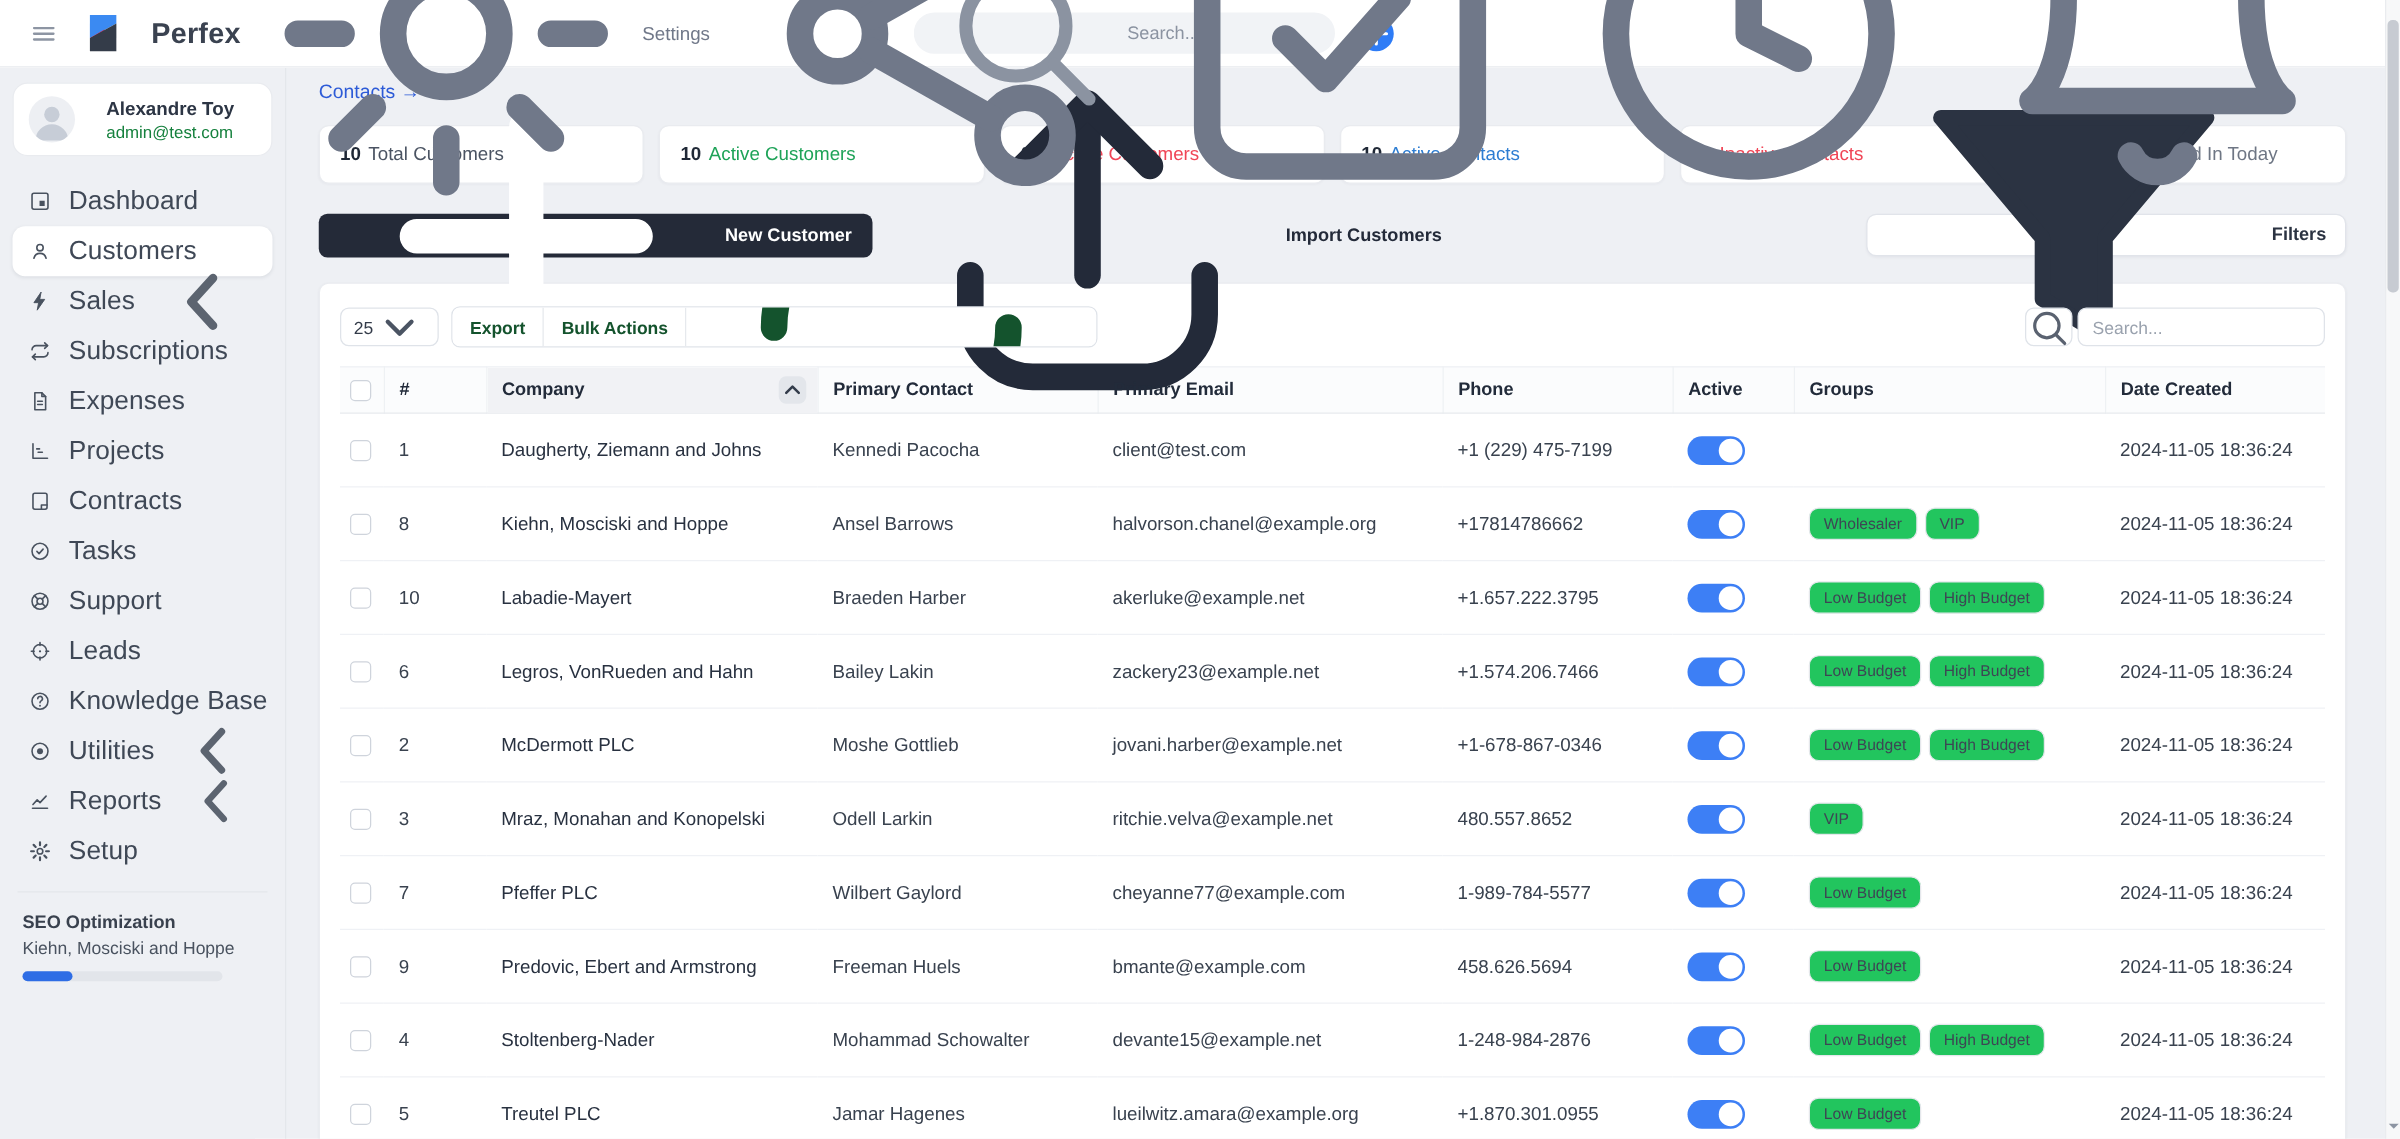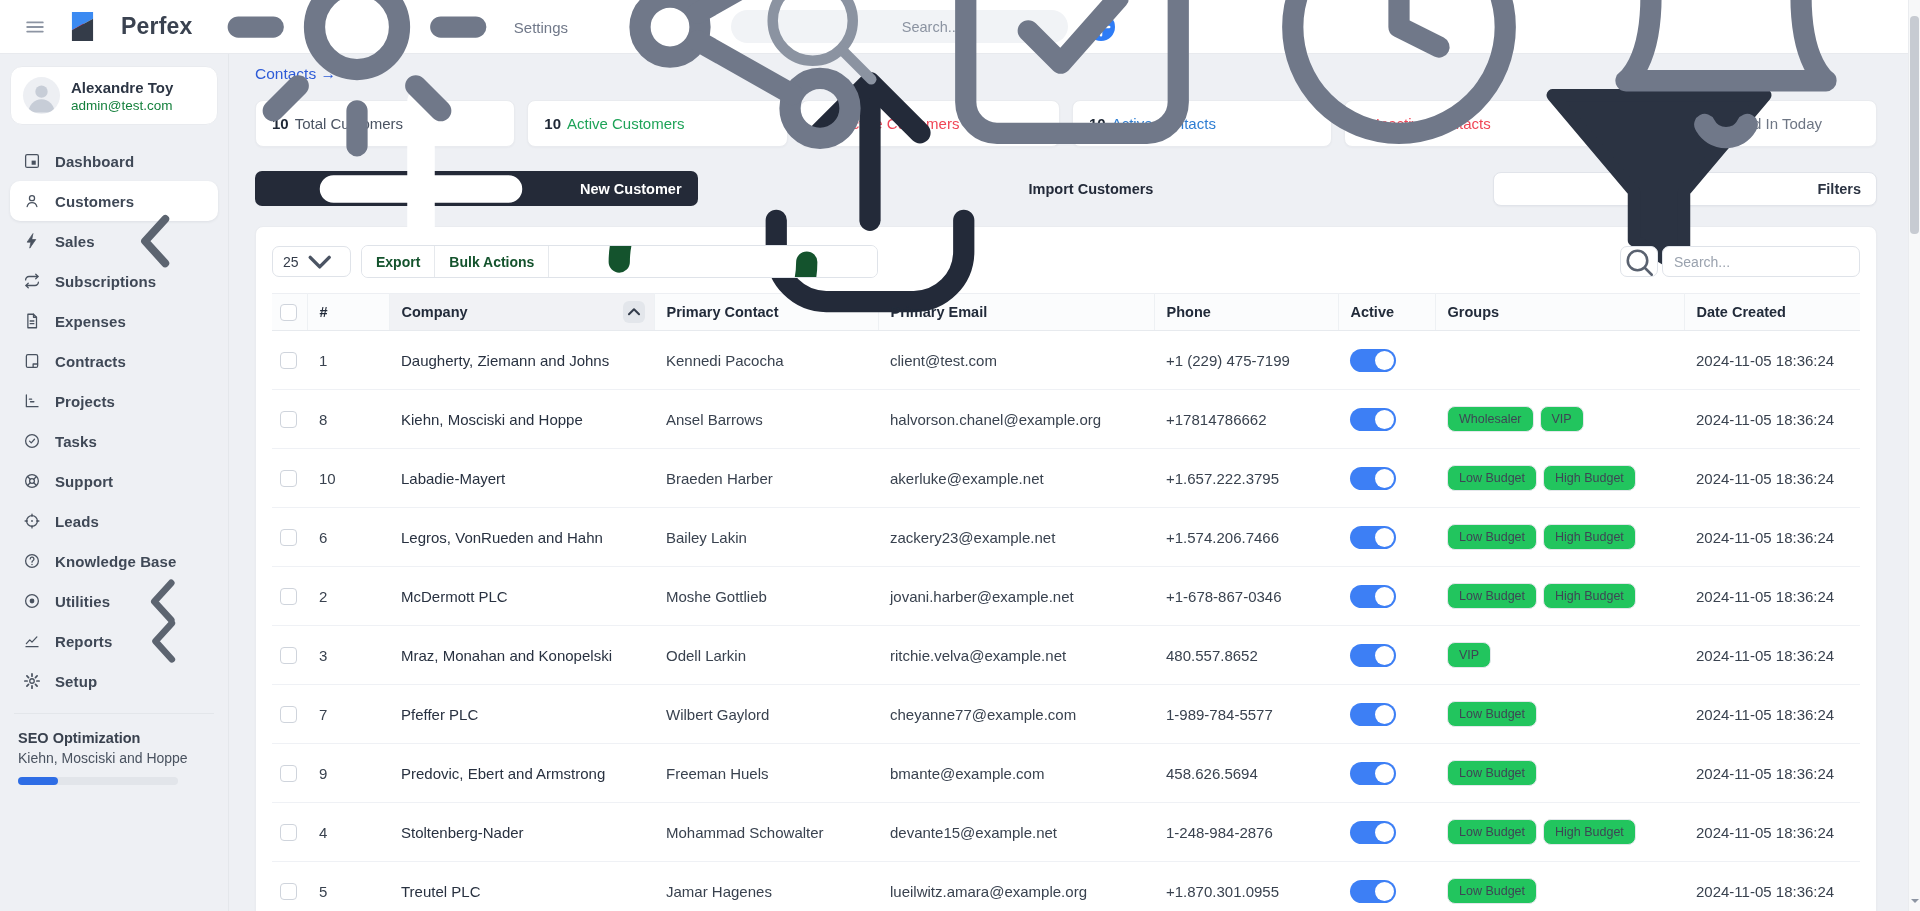--- a/index.html
+++ b/index.html
@@ -25,49 +25,49 @@
   .tb-item svg{width:20px;height:20px}
   .tb-label{font-size:15px;color:#707889}
 
   
   .vscroll{position:fixed;top:0;right:0;width:12px;height:100%;background:#f7f8f9;border-left:1px solid #eaecef;z-index:9}
   .vthumb{position:absolute;top:16px;left:1px;width:9px;height:218px;border-radius:4px;background:#c7cbd2;cursor:pointer}
   .vscroll::after{content:"";position:absolute;bottom:4px;left:2px;border:4px solid transparent;border-top-color:#8d95a3}
 
   
   .sidebar{position:fixed;left:0;top:54px;bottom:0;width:229px;border-right:1px solid #e4e7eb;padding:12px 10px;z-index:5}
-  .user-card{background:#fff;border:1px solid #e9ebef;border-radius:12px;padding:10px 12px;display:flex;align-items:center;gap:11px;cursor:pointer}
+  .user-card{background:#fff;border:1px solid #e9ebef;border-radius:12px;padding:10px 12px;display:flex;align-items:center;gap:25px;cursor:pointer}
   .avatar{width:37px;height:37px;border-radius:50%;background:#edeff3;overflow:hidden;flex:none}
   .avatar svg{width:100%;height:100%}
   .u-name{font-size:15px;font-weight:bold;color:#2c3544;line-height:1.3}
   .u-email{font-size:13.5px;color:#15803d}
   .nav{margin-top:16px}
   .nav-item{height:40px;display:flex;align-items:center;gap:14px;padding:0 13px;border-radius:10px;cursor:pointer;color:#3f4856}
   .nav-item .nav-ico{width:18px;height:18px;color:#49525f;flex:none}
   .nav-ico svg{width:18px;height:18px}
-  .nav-label{font-size:15px;font-weight:700;letter-spacing:.1px;white-space:nowrap}
+  .nav-label{font-size:21px;font-weight:400;letter-spacing:.1px;white-space:nowrap}
   .nav-item.active{background:#fff;box-shadow:0 1px 3px rgba(23,32,49,.08)}
   .nav-chev{margin-left:auto;color:#5c6470}
   .nav-chev svg{width:13px;height:13px}
   .sb-divider{border:0;border-top:1px solid #e3e6ea;margin:12px 4px}
   .proj-widget{padding:4px 8px;cursor:pointer}
   .pw-title{font-size:14.5px;font-weight:600;color:#39414e}
   .pw-sub{font-size:14px;color:#49525f;margin-top:4px}
   .pw-track{margin-top:11px;width:160px;height:8px;border-radius:4px;background:rgba(26,36,54,.05)}
   .pw-fill{height:100%;border-radius:4px;background:#2e6de5}
 
   
   .main{margin-left:229px;padding:30px 43px 0 26px}
   .page-title{font-size:24px;font-weight:bold;color:#161d29}
   .contacts-link{display:inline-block;margin-top:7px;font-size:15.5px;color:#2d5bd7;cursor:pointer;text-decoration:none}
   .cards{display:flex;gap:12px;margin-top:17px}
   .scard{flex:1;background:#fff;border:1px solid #e9ebef;border-radius:8px;height:47px;display:flex;align-items:center;padding:0 16px;font-size:15px;cursor:pointer;box-shadow:0 1px 2px rgba(23,32,49,.03);white-space:nowrap;overflow:hidden}
   .scard b{color:#1f2836;margin-right:6px}
 
-  .actions{display:flex;align-items:flex-end;margin-top:24px;gap:10px}
+  .actions{display:flex;align-items:flex-start;margin-top:24px;gap:10px}
   .btn-dark{display:flex;align-items:center;gap:9px;height:35px;padding:0 16px;background:#242a38;color:#fff;border:0;border-radius:7px;font-family:inherit;font-size:14.5px;font-weight:600;cursor:pointer}
   .btn-dark svg{width:15px;height:15px}
   .btn-ghost{display:flex;align-items:center;gap:9px;height:35px;padding:0 12px;background:transparent;border:0;color:#232a39;font-family:inherit;font-size:14.5px;font-weight:600;cursor:pointer}
   .btn-ghost svg{width:17px;height:17px}
   .btn-filters{margin-left:auto;display:flex;align-items:center;gap:8px;height:34px;padding:0 15px;background:#fff;border:1px solid #e1e4ea;border-radius:8px;color:#2b3342;font-family:inherit;font-size:14.5px;font-weight:600;cursor:pointer;box-shadow:0 1px 2px rgba(23,32,49,.04)}
   .btn-filters svg{width:14px;height:14px}
 
   
   .tcard{margin-top:20px;background:#fff;border:1px solid #eaecf0;border-radius:8px;padding:18px 16px 0;box-shadow:0 1px 2px rgba(23,32,49,.03);min-height:660px}
   .controls{display:flex;align-items:center}
@@ -247,35 +247,35 @@
             <path d="M14 3v4h4"></path>
             <path d="M9.5 12h5M9.5 15.5h5"></path>
           </svg>
         </span>
       <span class="nav-label">Expenses</span>
 
     </div>
       <div class="nav-item">
       <span class="nav-ico">
           <svg viewBox="0 0 24 24" fill="none" stroke="currentColor" stroke-width="1.7" stroke-linecap="round" stroke-linejoin="round" style="width:100%;height:100%">
+            <path d="M4.5 4v15.5H20"></path>
+            <path d="M8.5 9.5h3M10 13h4.5"></path>
+          </svg>
+        </span>
+      <span class="nav-label">Projects</span>
+
+    </div>
+      <div class="nav-item">
+      <span class="nav-ico">
+          <svg viewBox="0 0 24 24" fill="none" stroke="currentColor" stroke-width="1.7" stroke-linecap="round" stroke-linejoin="round" style="width:100%;height:100%">
             <rect x="4.5" y="3.5" width="15" height="17" rx="2"></rect>
             <path d="M13.5 20.5v-4.5h6"></path>
           </svg>
         </span>
       <span class="nav-label">Contracts</span>
-
-    </div>
-      <div class="nav-item">
-      <span class="nav-ico">
-          <svg viewBox="0 0 24 24" fill="none" stroke="currentColor" stroke-width="1.7" stroke-linecap="round" stroke-linejoin="round" style="width:100%;height:100%">
-            <path d="M4.5 4v15.5H20"></path>
-            <path d="M8.5 9.5h3M10 13h4.5"></path>
-          </svg>
-        </span>
-      <span class="nav-label">Projects</span>
 
     </div>
       <div class="nav-item">
       <span class="nav-ico">
           <svg viewBox="0 0 24 24" fill="none" stroke="currentColor" stroke-width="1.7" stroke-linecap="round" stroke-linejoin="round" style="width:100%;height:100%">
             <circle cx="12" cy="12" r="8.5"></circle>
             <path d="M8.7 12.2l2.3 2.3 4.3-4.8"></path>
           </svg>
         </span>
       <span class="nav-label">Tasks</span>

